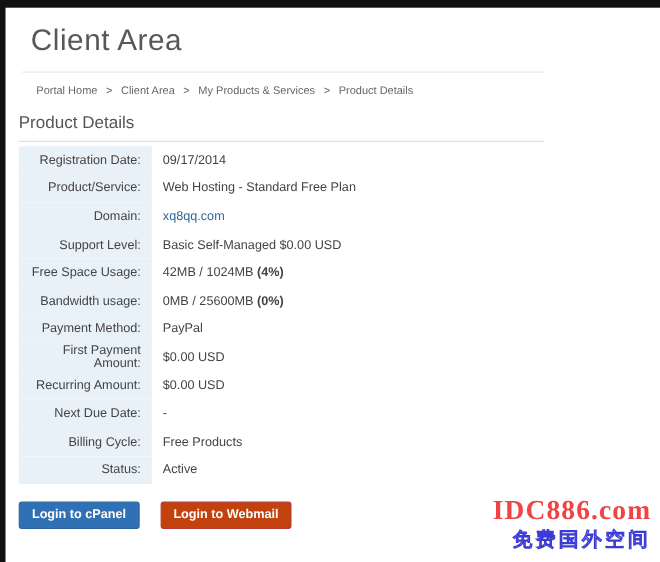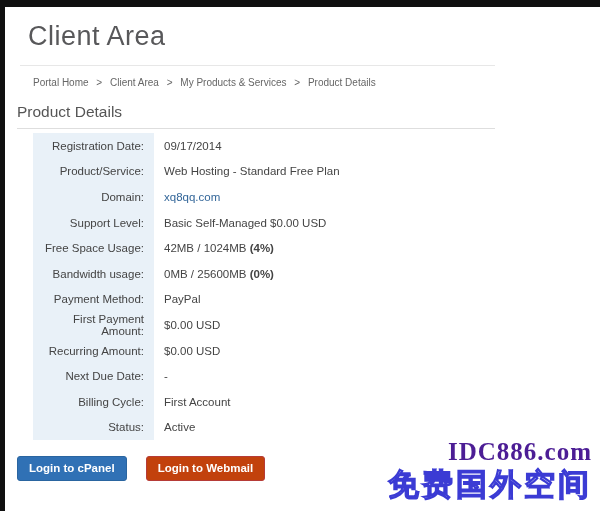--- a/index.html
+++ b/index.html
@@ -55,21 +55,20 @@
   .details-table {
     margin:4px 0 0 12px;
     width:578px;
   }
   .row {
     display:flex;
     height:25.6px;
     align-items:stretch;
     font-size:11.5px;
     color:#444;
-    margin-left:16px;
   }
   .cell-label {
     width:121px;
     background:#e9f1f8;
     box-sizing:border-box;
     padding-right:10px;
     display:flex;
     align-items:center;
     justify-content:flex-end;
     text-align:right;
@@ -104,28 +103,28 @@
   .watermark {
     position:absolute;
     right:8px; bottom:11px;
     text-align:right;
     pointer-events:none;
   }
   .wm-line1 {
     font-family:"Liberation Serif", serif;
     font-size:25px;
     font-weight:bold;
-    color:#4c1d95;
+    color:#ef4444;
     letter-spacing:1px;
     line-height:1;
   }
   .wm-line2 {
     font-family:"DejaVu Sans", sans-serif;
-    font-size:31px;
-    font-weight:bold;
+    font-size:18px;
+    font-weight:normal;
     letter-spacing:3px;
     margin-top:5px;
     color:transparent;
     -webkit-text-stroke:1.2px #3b3bd4;
     line-height:1;
   }
 </style>
 </head>
 <body>
 
@@ -197,21 +196,21 @@
       <div class="cell-value"><span>$0.00 USD</span></div>
     </div>
 
     <div class="row">
       <div class="cell-label">Next Due Date:</div>
       <div class="cell-value"><span>-</span></div>
     </div>
 
     <div class="row">
       <div class="cell-label">Billing Cycle:</div>
-      <div class="cell-value"><span>First Account</span></div>
+      <div class="cell-value"><span>Free Products</span></div>
     </div>
 
     <div class="row">
       <div class="cell-label">Status:</div>
       <div class="cell-value"><span>Active</span></div>
     </div>
 
   </div>
 
   <div class="btn-row">

